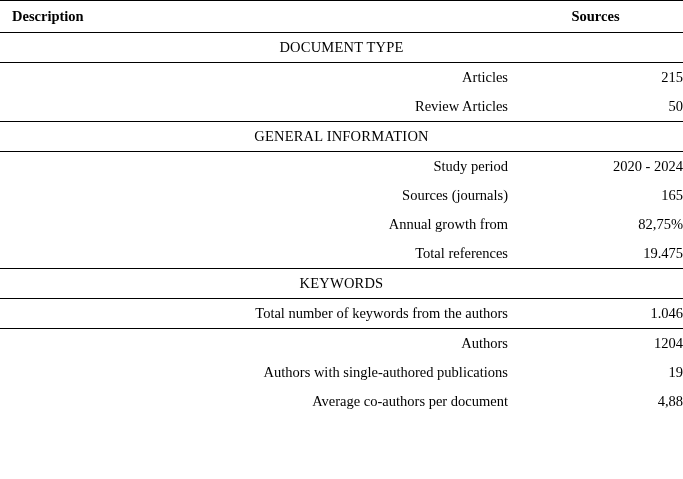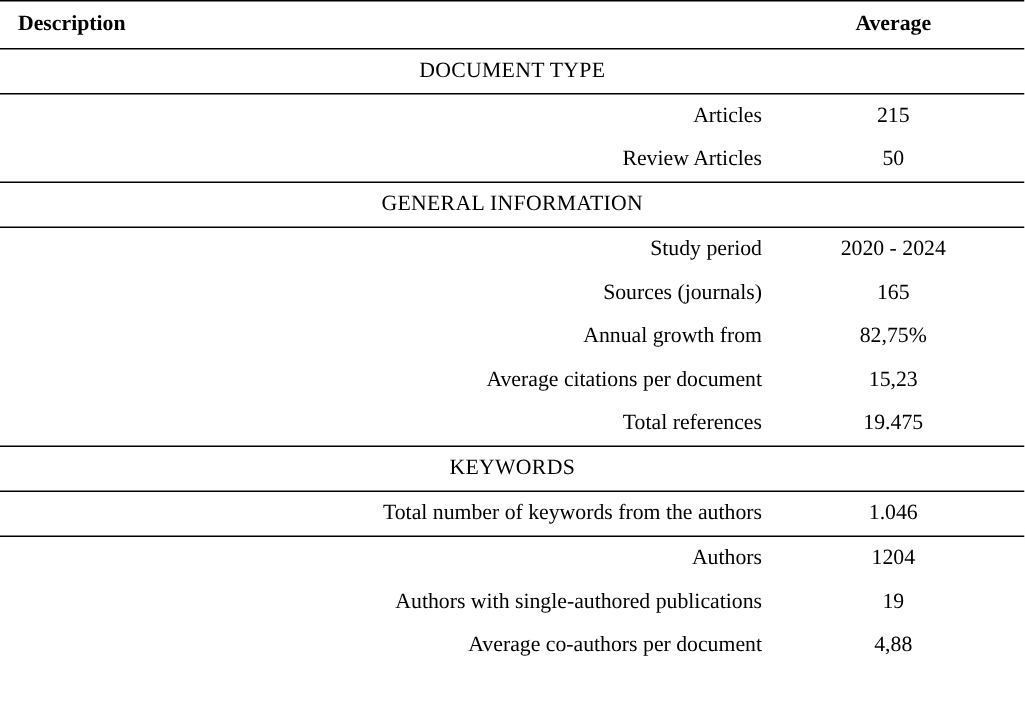--- a/index.html
+++ b/index.html
@@ -51,38 +51,38 @@
     padding: 6px 0 6px 0 !important;
     font-size: 14.5px;
     letter-spacing: 0.2px;
   }
   .desc-cell {
     padding: 6px 0 6px 12px !important;
     text-align: right;
   }
   .val-cell {
     padding: 6px 0 6px 0 !important;
-    text-align: center;
+    text-align: right;
   }
   col.c-desc { width: 508px; }
   col.c-val  { width: 175px; }
 </style>
 </head>
 <body>
 
 <div class="table-wrap">
   <table class="stats">
     <colgroup>
       <col class="c-desc">
       <col class="c-val">
     </colgroup>
     <tbody>
       <tr class="rule-top">
         <td class="hdr-cell">Description</td>
-        <td class="hdr-cell right">Average</td>
+        <td class="hdr-cell right">Sources</td>
       </tr>
 
       <tr class="rule-mid">
         <td class="section-cell" colspan="2">DOCUMENT TYPE</td>
       </tr>
 
       <tr class="rule-mid">
         <td class="desc-cell">Articles</td>
         <td class="val-cell">215</td>
       </tr>
@@ -105,24 +105,20 @@
         <td class="desc-cell">Sources (journals)</td>
         <td class="val-cell">165</td>
       </tr>
 
 
       <tr>
         <td class="desc-cell">Annual growth from</td>
         <td class="val-cell">82,75%</td>
       </tr>
 
-      <tr>
-        <td class="desc-cell">Average citations per document</td>
-        <td class="val-cell">15,23</td>
-      </tr>
 
       <tr>
         <td class="desc-cell">Total references</td>
         <td class="val-cell">19.475</td>
       </tr>
 
       <tr class="rule-mid">
         <td class="section-cell" colspan="2">KEYWORDS</td>
       </tr>
 

